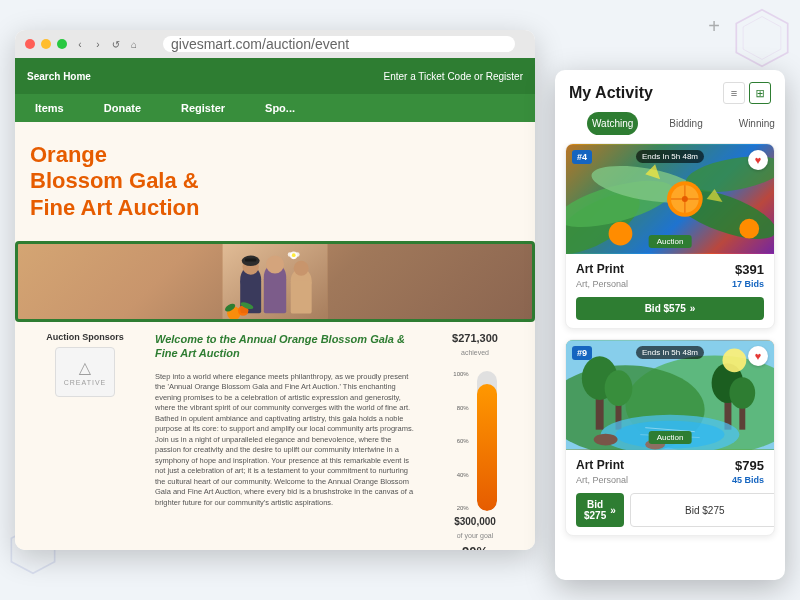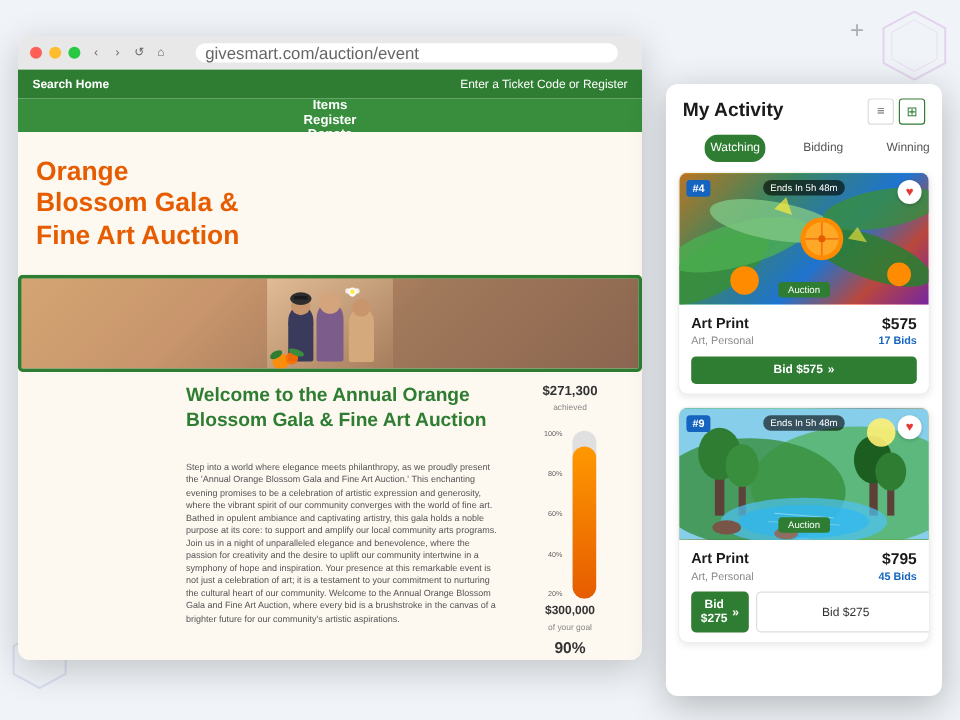--- a/index.html
+++ b/index.html
@@ -103,42 +103,41 @@
       align-items: center;
       justify-content: center;
       font-size: 10px;
       color: #666;
       cursor: pointer;
     }
 
     
     .site-header-search {
       background: #2e7d32;
-      height: 24px;
+      height: 36px;
       display: flex;
       align-items: center;
       justify-content: space-between;
       padding: 0 12px;
     }
     .site-header-search .search-btn {
       color: white;
       font-size: 10px;
       font-weight: bold;
     }
     .site-header-search .register-link {
       color: white;
       font-size: 10px;
     }
 
     .site-nav {
       background: #388e3c;
       height: 28px;
       display: flex;
       align-items: center;
-      flex-direction: column;
     }
     .site-nav-item {
       color: white;
       font-size: 11px;
       font-weight: bold;
       padding: 0 20px;
       height: 100%;
       display: flex;
       align-items: center;
       cursor: pointer;
@@ -258,25 +257,26 @@
       letter-spacing: 1px;
     }
 
     .middle-column {
       flex: 1;
       font-size: 8px;
       color: #333;
       line-height: 1.4;
     }
     .middle-title {
-      font-size: 16px;
+      font-size: 11px;
       font-weight: bold;
       color: #2e7d32;
-      margin-bottom: 23px;
+      margin-bottom: 11px;
       line-height: 1.3;
+      font-style: italic;
     }
     .middle-text {
       font-size: 7.5px;
       color: #555;
       line-height: 1.4;
     }
 
     .thermometer-column {
       width: 100px;
       display: flex;
@@ -586,22 +586,22 @@
 
   <div>
 
     <div class="site-header-search">
       <span class="search-btn">Search Home</span>
       <span class="register-link">Enter a Ticket Code or Register</span>
     </div>
 
     <div class="site-nav">
       <div class="site-nav-item">Items</div>
+      <div class="site-nav-item">Donate</div>
       <div class="site-nav-item">Register</div>
-      <div class="site-nav-item">Donate</div>
       <div class="site-nav-item">Spo...</div>
     </div>
 
     <div class="site-main">
 
       <div class="hero">
         <div class="hero-left">
           <div class="hero-title">Orange Blossom Gala &amp; Fine Art Auction</div>
         </div>
         <div class="hero-image">
@@ -645,20 +645,27 @@
               <circle cx="190" cy="35" r="6" fill="white" opacity="0.8"></circle>
               <circle cx="190" cy="30" r="5" fill="#ffeb3b"></circle>
             </svg>
           </div>
         </div>
       </div>
 
       <div class="content-area">
 
         <div class="left-column">
+          <div class="sponsors-box">
+            <div class="sponsors-title">Auction Sponsors</div>
+            <div class="sponsor-logo">
+              <div class="sponsor-logo-symbol">△</div>
+              <div class="sponsor-logo-text">CREATIVE</div>
+            </div>
+          </div>
         </div>
 
         <div class="middle-column">
           <div class="middle-title">Welcome to the Annual Orange Blossom Gala &amp; Fine Art Auction</div>
           <div class="middle-text">Step into a world where elegance meets philanthropy, as we proudly present the 'Annual Orange Blossom Gala and Fine Art Auction.' This enchanting evening promises to be a celebration of artistic expression and generosity, where the vibrant spirit of our community converges with the world of fine art. Bathed in opulent ambiance and captivating artistry, this gala holds a noble purpose at its core: to support and amplify our local community arts programs.
 
 Join us in a night of unparalleled elegance and benevolence, where the passion for creativity and the desire to uplift our community intertwine in a symphony of hope and inspiration. Your presence at this remarkable event is not just a celebration of art; it is a testament to your commitment to nurturing the cultural heart of our community. Welcome to the Annual Orange Blossom Gala and Fine Art Auction, where every bid is a brushstroke in the canvas of a brighter future for our community's artistic aspirations.</div>
         </div>
 
         <div class="thermometer-column">
@@ -733,21 +740,21 @@
           </svg>
         </div>
         <div class="card-timer">Ends In 5h 48m</div>
         <div class="card-badge-number">#4</div>
         <div class="card-badge-auction">Auction</div>
         <div class="card-heart">♥</div>
       </div>
       <div class="card-body">
         <div class="card-title-row">
           <span class="card-name">Art Print</span>
-          <span class="card-price">$575</span>
+          <span class="card-price">$391</span>
         </div>
         <div class="card-subtitle-row">
           <span class="card-category">Art, Personal</span>
           <span class="card-bids">17 Bids</span>
         </div>
         <div class="card-actions">
           <button class="bid-button-green">
             <span>Bid $575</span>
             <span>»</span>
           </button>

